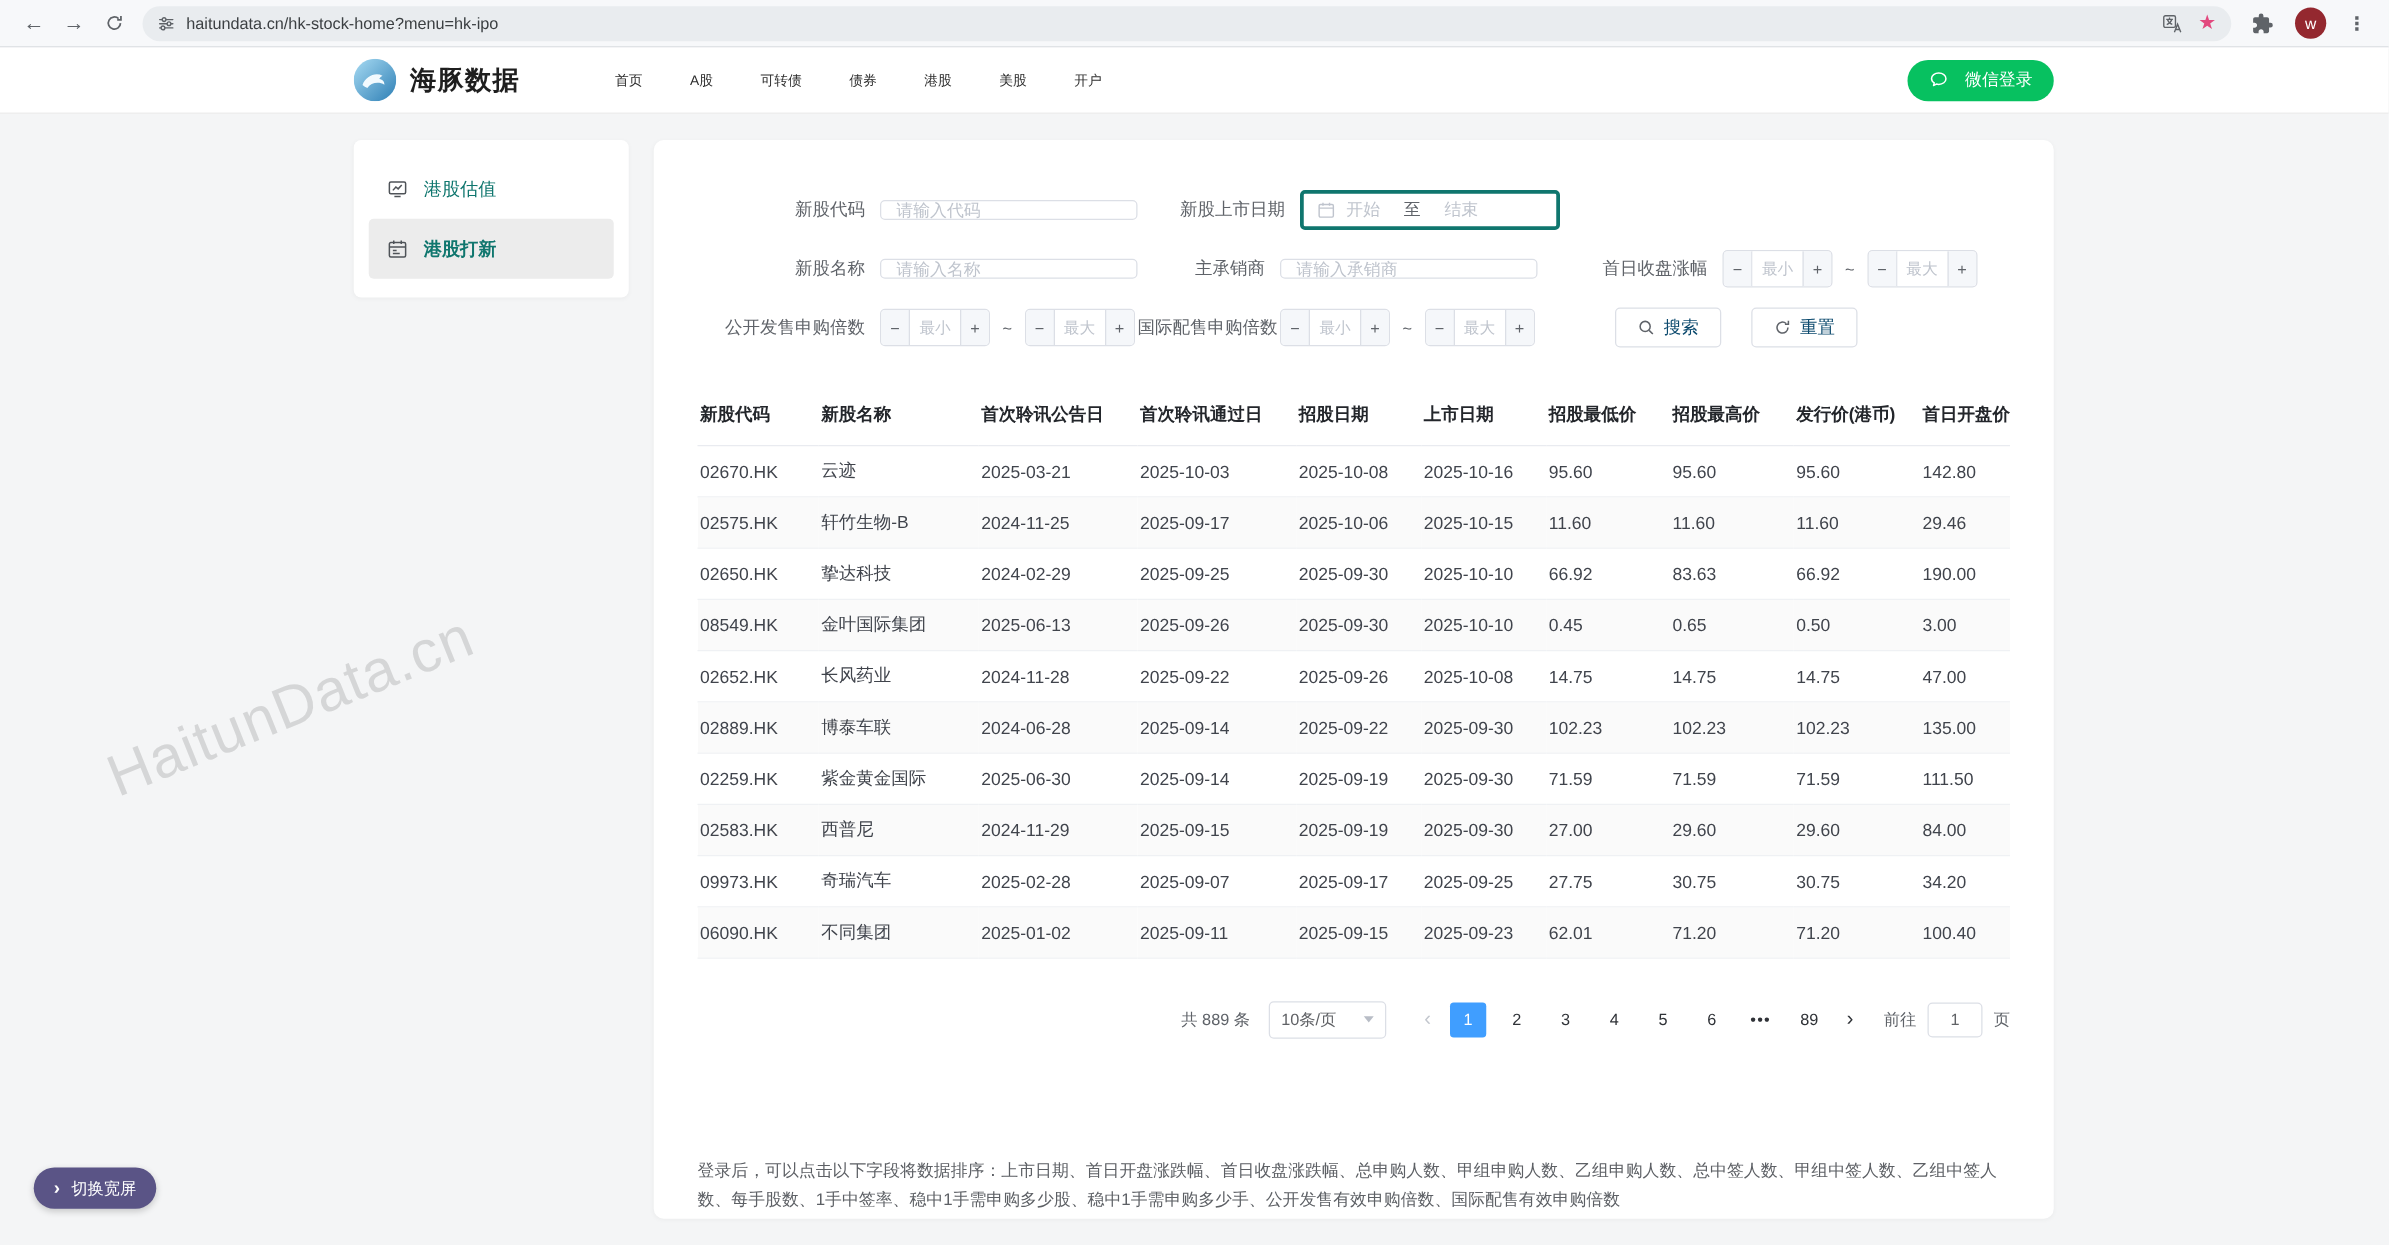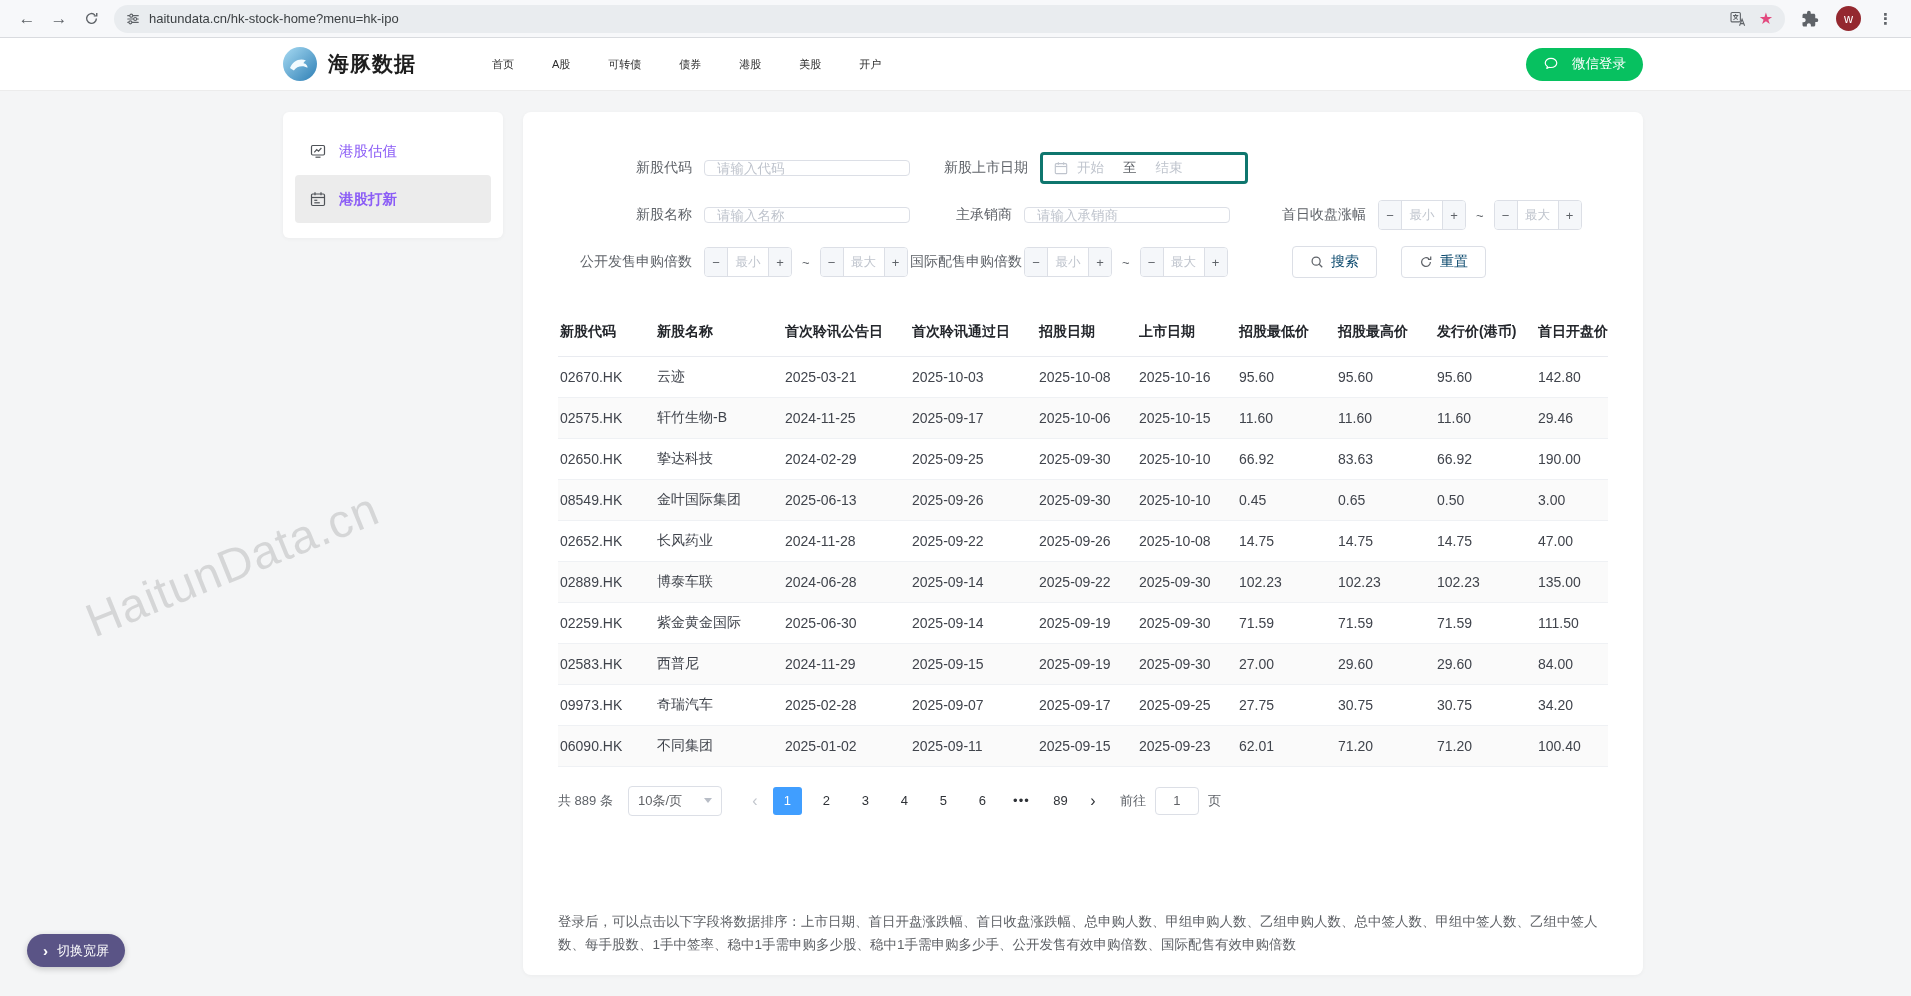--- a/index.html
+++ b/index.html
@@ -22,21 +22,21 @@
   .brand-name{font-size:21px;font-weight:700;color:#1e1e1e;letter-spacing:1px;}
   .main-nav{display:flex;gap:38px;margin-left:76px;font-size:11px;color:#2d2d2d;flex:none;}
   .nav-item{cursor:pointer;white-space:nowrap;}
   .wechat-btn{margin-left:auto;height:33px;padding:0 17px;border:none;border-radius:17px;background:#07c160;color:#fff;font-size:13.5px;display:flex;align-items:center;gap:13px;cursor:pointer;font-family:inherit;}
 
   
   .page{position:relative;height:906px;}
   .watermark{position:absolute;left:88px;top:505px;font-size:47px;color:rgba(40,40,40,0.15);transform:rotate(-22deg);transform-origin:left center;white-space:nowrap;letter-spacing:1px;z-index:0;}
 
   .side-card{position:absolute;left:283px;top:22px;width:220px;background:#fff;border-radius:6px;padding:15px 12px;box-shadow:0 1px 4px rgba(0,0,0,0.04);z-index:1;}
-  .side-item{height:48px;display:flex;align-items:center;gap:13px;padding:0 15px;border-radius:4px;font-size:14.5px;color:#8b5cf6;cursor:pointer;}
+  .side-item{height:48px;display:flex;align-items:center;gap:13px;padding:0 15px;border-radius:4px;font-size:14.5px;color:#0f766e;cursor:pointer;}
   .side-item.active{background:#ececec;font-weight:700;}
   .side-ic{display:flex;color:#4f5358;flex:none;}
 
   .main-card{position:absolute;left:523px;top:22px;width:1120px;height:863px;background:#fff;border-radius:8px;padding:40px 35px 0;box-shadow:0 1px 4px rgba(0,0,0,0.04);z-index:1;}
 
   
   .f-row{display:grid;grid-template-columns:352px 338px 1fr;margin-bottom:16px;align-items:center;}
   .f-cell{display:flex;align-items:center;min-width:0;}
   .f-label{font-size:14px;color:#5f6369;text-align:right;padding-right:12px;flex:none;white-space:nowrap;}
   .c1 .f-label{width:146px;}
@@ -63,21 +63,21 @@
   th{font-size:14px;font-weight:700;color:#23262b;text-align:left;height:48px;padding:0 4px 0 2px;border-bottom:1px solid #e9ebf0;white-space:nowrap;overflow:hidden;}
   td{font-size:14px;color:#40444c;height:41px;padding:0 4px 0 2px;border-bottom:1px solid #eff1f4;white-space:nowrap;overflow:hidden;}
   tbody tr:nth-child(even){background:#fafafa;}
   th:nth-child(1){width:97px;}  th:nth-child(2){width:128px;}
   th:nth-child(3){width:127px;} th:nth-child(4){width:127px;}
   th:nth-child(5){width:100px;} th:nth-child(6){width:100px;}
   th:nth-child(7){width:99px;}  th:nth-child(8){width:99px;}
   th:nth-child(9){width:101px;} th:nth-child(10){width:72px;}
 
   
-  .pagination{display:flex;align-items:center;justify-content:flex-start;margin-top:19px;font-size:13px;color:#5f6369;}
+  .pagination{display:flex;align-items:center;justify-content:flex-end;margin-top:34px;font-size:13px;color:#5f6369;}
   .pg-total{margin-right:15px;}
   .size-select{width:94px;height:30px;border:1px solid #dcdfe6;border-radius:4px;display:flex;align-items:center;justify-content:space-between;padding:0 9px;cursor:pointer;background:#fff;margin-right:20px;color:#606266;}
   .caret{width:0;height:0;border-left:4px solid transparent;border-right:4px solid transparent;border-top:5px solid #b8bdc6;}
   .pg-arrow{min-width:26px;text-align:center;font-size:16px;color:#2f3237;cursor:pointer;line-height:1;}
   .pg-arrow.disabled{color:#c3c7ce;}
   .page-list{display:flex;align-items:center;}
   .page-btn{min-width:29px;height:28px;line-height:28px;text-align:center;margin:0 5px;border-radius:3px;color:#2f3237;font-size:13px;cursor:pointer;}
   .page-btn.active{background:#409eff;color:#fff;}
   .page-btn.more{letter-spacing:1px;}
   .goto{display:flex;align-items:center;margin-left:14px;gap:9px;}

